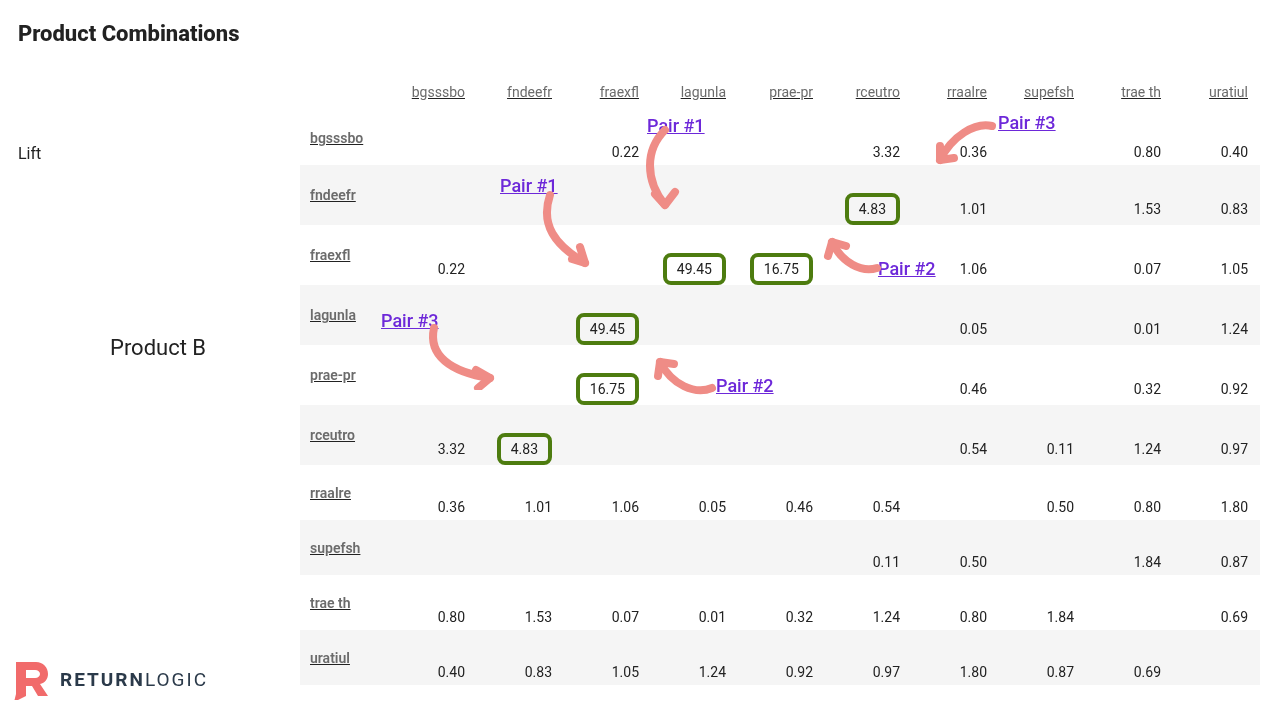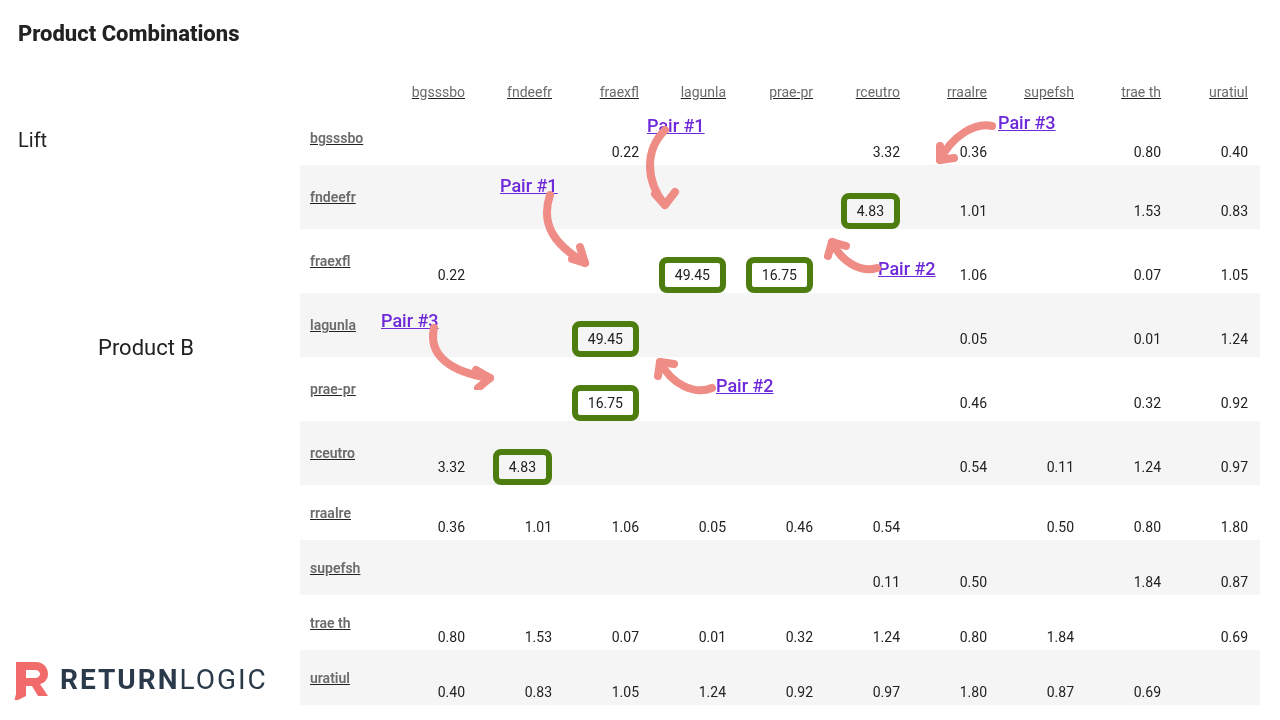--- a/index.html
+++ b/index.html
@@ -18,29 +18,29 @@
     position: absolute;
     top: 20px;
     left: 18px;
     font-size: 22px;
     font-weight: 800;
     line-height: 1.25;
     max-width: 260px;
   }
   .subtitle {
     position: absolute;
-    top: 128px;
+    top: 144px;
     left: 18px;
-    font-size: 20px;
+    font-size: 16px;
     font-weight: 400;
   }
   .axis-y-label {
     position: absolute;
     top: 335px;
-    left: 98px;
+    left: 110px;
     font-size: 22px;
   }
   .axis-x-label {
     position: absolute;
     top: 660px;
     left: 760px;
     font-size: 26px;
   }
 
   .matrix {
@@ -75,21 +75,21 @@
     text-align: left;
     padding-left: 10px;
     color: #6b6b6b;
     font-weight: 600;
     width: 90px;
   }
   .matrix thead th:first-child { font-weight: 400; }
   .matrix tbody tr:nth-child(even) td { background: #f5f5f5; }
   .matrix td .val { display: inline-block; margin-top: 28px; }
   .matrix td .boxed {
-    border: 6px solid #4d7c0f;
+    border: 4px solid #4d7c0f;
     border-radius: 8px;
     padding: 4px 10px;
   }
 
   .annotation {
     position: absolute;
     color: #6d28d9;
     font-size: 18px;
     font-weight: 500;
     white-space: nowrap;
@@ -106,21 +106,21 @@
     left: 10px;
     display: flex;
     align-items: center;
     gap: 8px;
   }
   .logo-mark {
     width: 42px; height: 42px;
     position: relative;
   }
   .logo-text {
-    font-size: 28px;
+    font-size: 19px;
     letter-spacing: 2px;
     color: #2b3a4a;
     font-weight: 400;
   }
   .logo-text .bold { font-weight: 700; }
 </style>
 </head>
 <body>
 
 <div class="page-title">Product Combinations</div>

